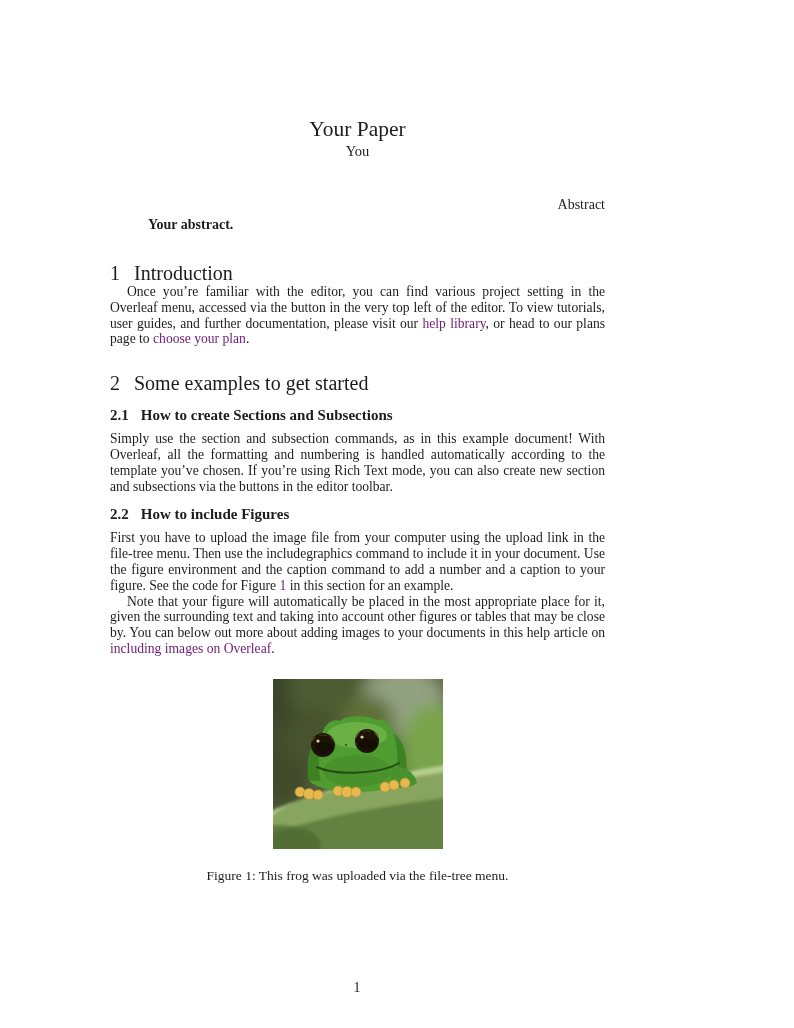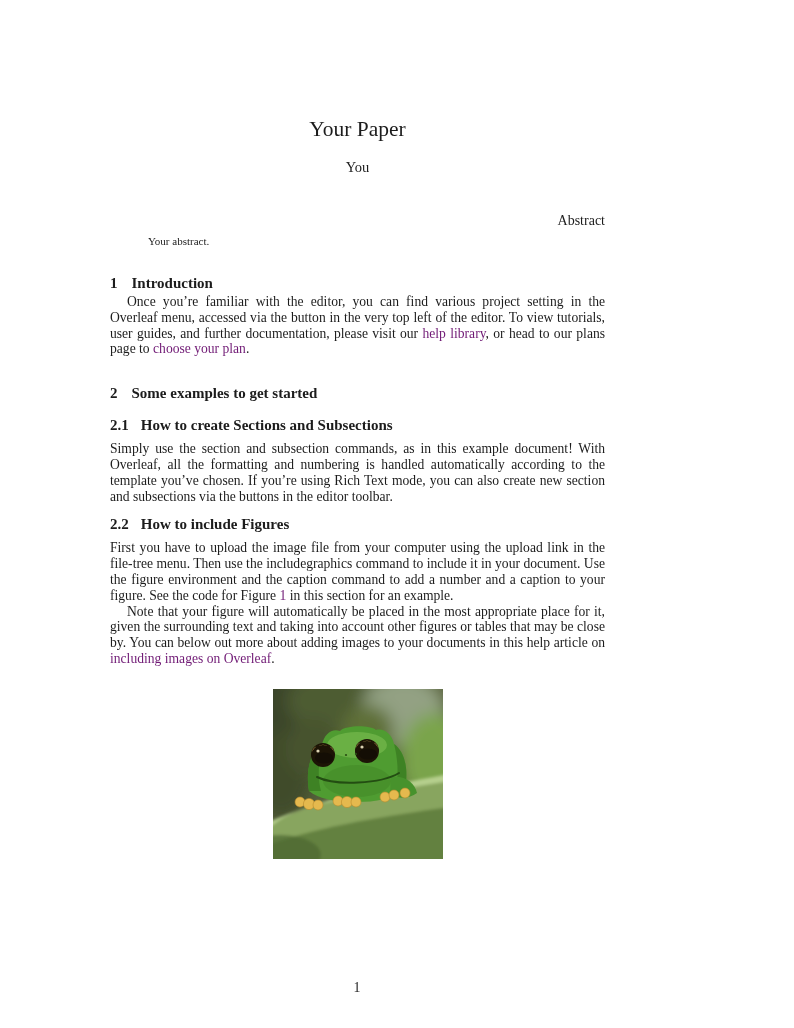--- a/index.html
+++ b/index.html
@@ -7,27 +7,27 @@
     position:relative;
     width:714px; height:1028px;
     background:#ffffff;
     box-sizing:border-box;
     padding:117px 109px 0 110px;
     font-family:"Liberation Serif", serif;
     color:#1c1c1c;
     overflow:hidden;
   }
   .doc-title   { margin:0; text-align:center; font-weight:400; font-size:21.5px; line-height:25px; }
-  .doc-author  { margin:16px 0 0; text-align:center; font-size:14.5px; line-height:18px; }
+  .doc-author  { margin:0 0 0; text-align:center; font-size:14.5px; line-height:18px; }
   .doc-date    { margin:15px 0 0; text-align:center; font-size:14.5px; line-height:18px; }
 
   .abstract-heading { margin:37px 0 0; text-align:right; font-size:14px; font-weight:400; line-height:16px; }
-  .abstract-text    { margin:4px 21px 0; font-size:11px; line-height:16px; text-indent:17px; }
+  .abstract-text    { margin:4px 21px 0; font-size:14px; line-height:16px; text-indent:17px;font-weight:bold; }
 
-  h2.section   { margin:24px 0 0; font-size:15px; font-weight:700; line-height:21px; }
+  h2.section   { margin:30px 0 0; font-size:20px; font-weight:400; line-height:21px; }
   h2.section .sec-num { display:inline-block; margin-right:14px; }
   h2.section.mt-lg { margin-top:26px; }
 
   h3.subsection { margin:12px 0 0; font-size:15px; font-weight:700; line-height:18px; }
   h3.subsection .sec-num { display:inline-block; margin-right:12px; }
   h3.subsection.mt-lg { margin-top:11px; }
 
   p.body { margin:9px 0 0; font-size:13.6px; line-height:15.8px; text-align:justify; }
   p.body.cont { margin-top:0; text-indent:17px; }
   p.body.after-h3 { margin-top:7px; }
@@ -137,17 +137,18 @@
               <circle cx="74" cy="113" r="5.6"></circle>
               <circle cx="83" cy="113" r="5"></circle>
               <circle cx="112" cy="108" r="5"></circle>
               <circle cx="121" cy="106" r="5"></circle>
               <circle cx="132" cy="104" r="5"></circle>
             </g>
           </g>
         </g>
       </svg>
     </span>
+    <figcaption>Figure 1: This frog was uploaded via the file-tree menu.</figcaption>
   </figure>
 
   <div class="page-number">1</div>
 
 </div>
 
 </body></html>

